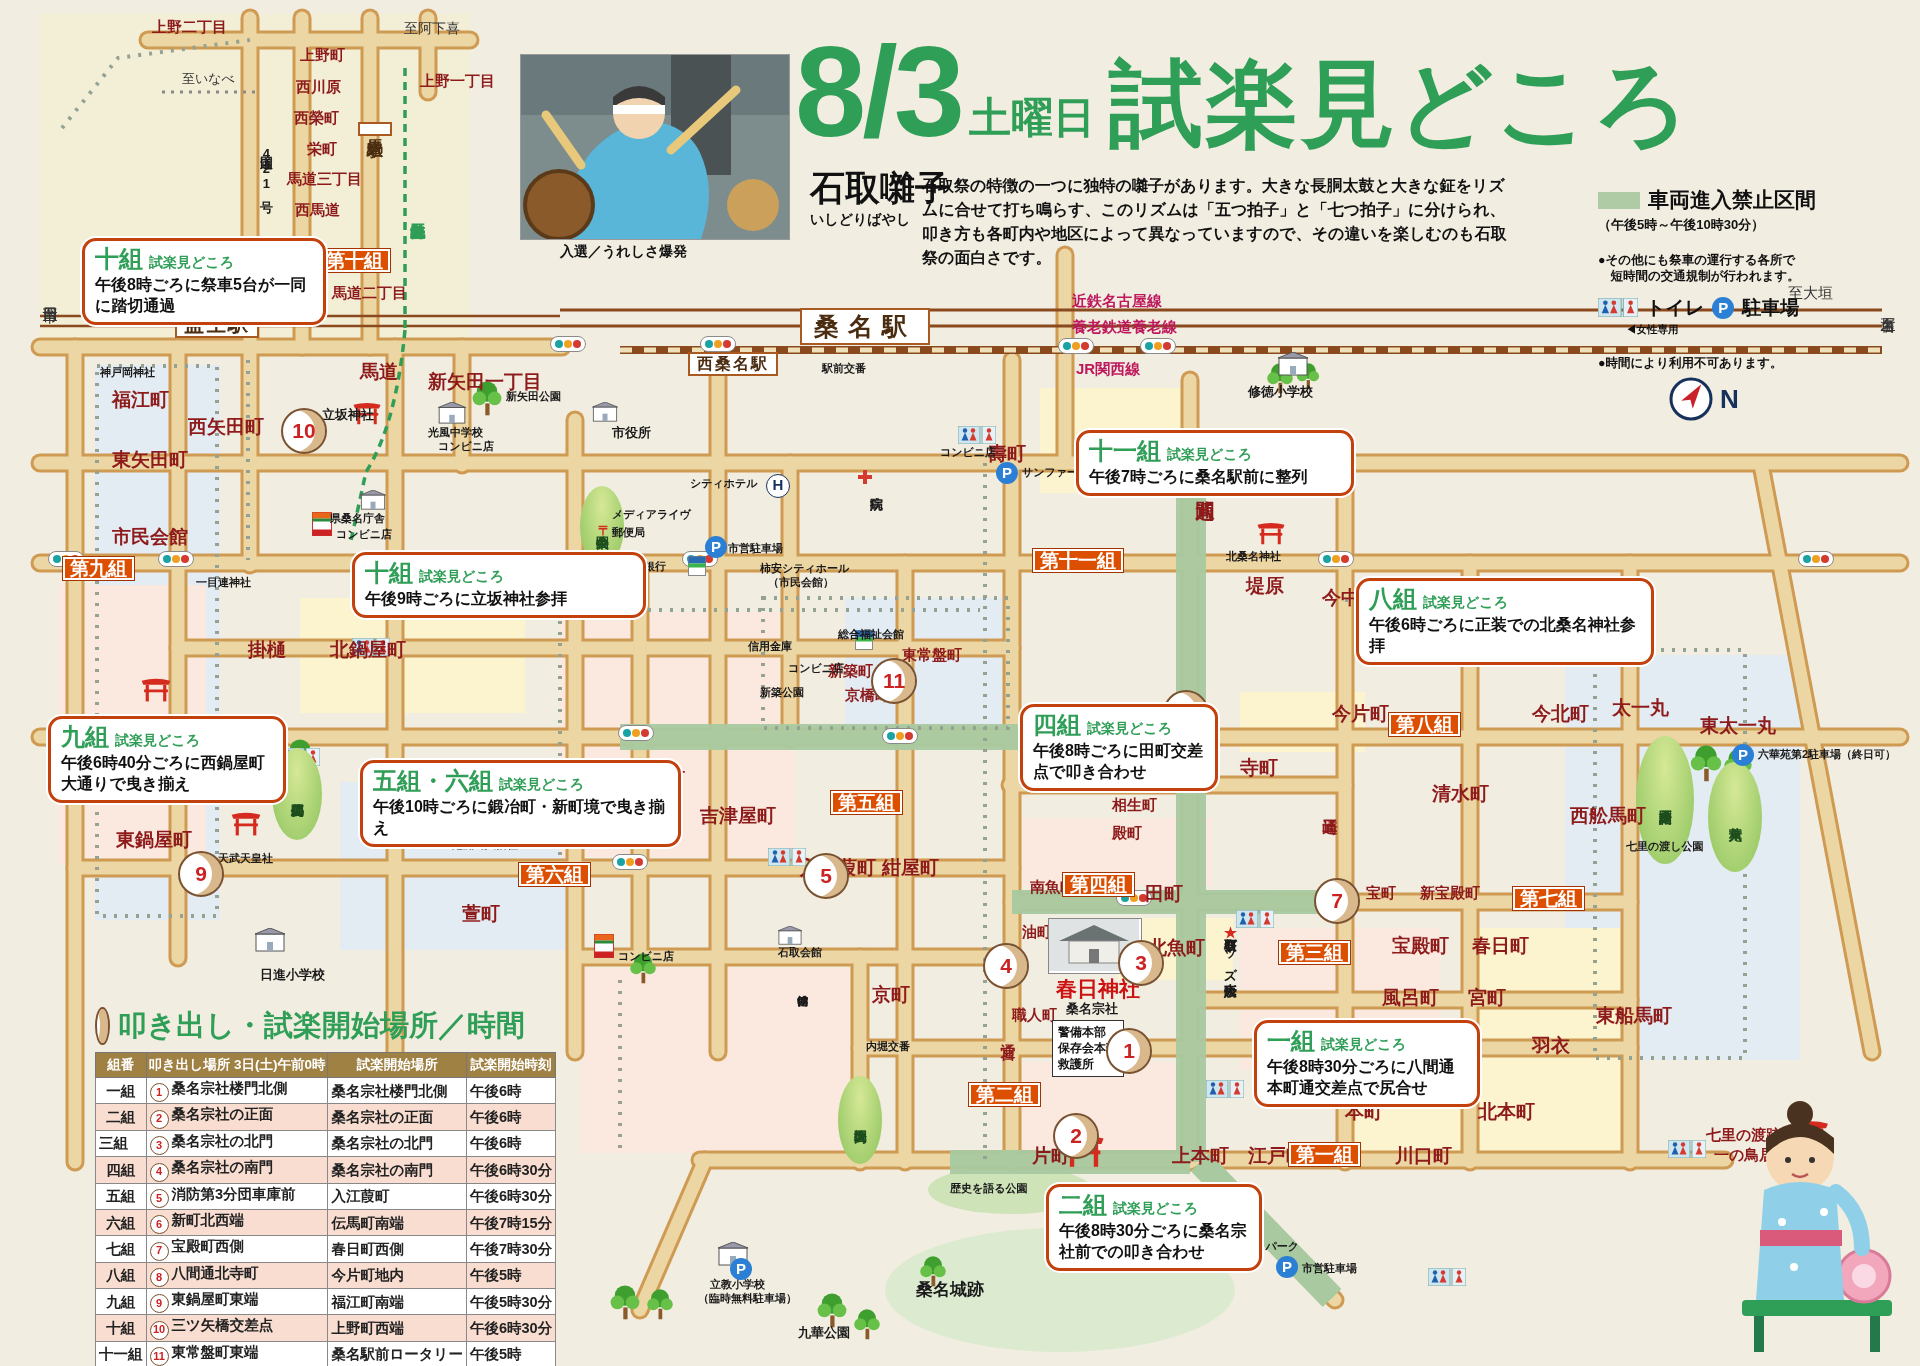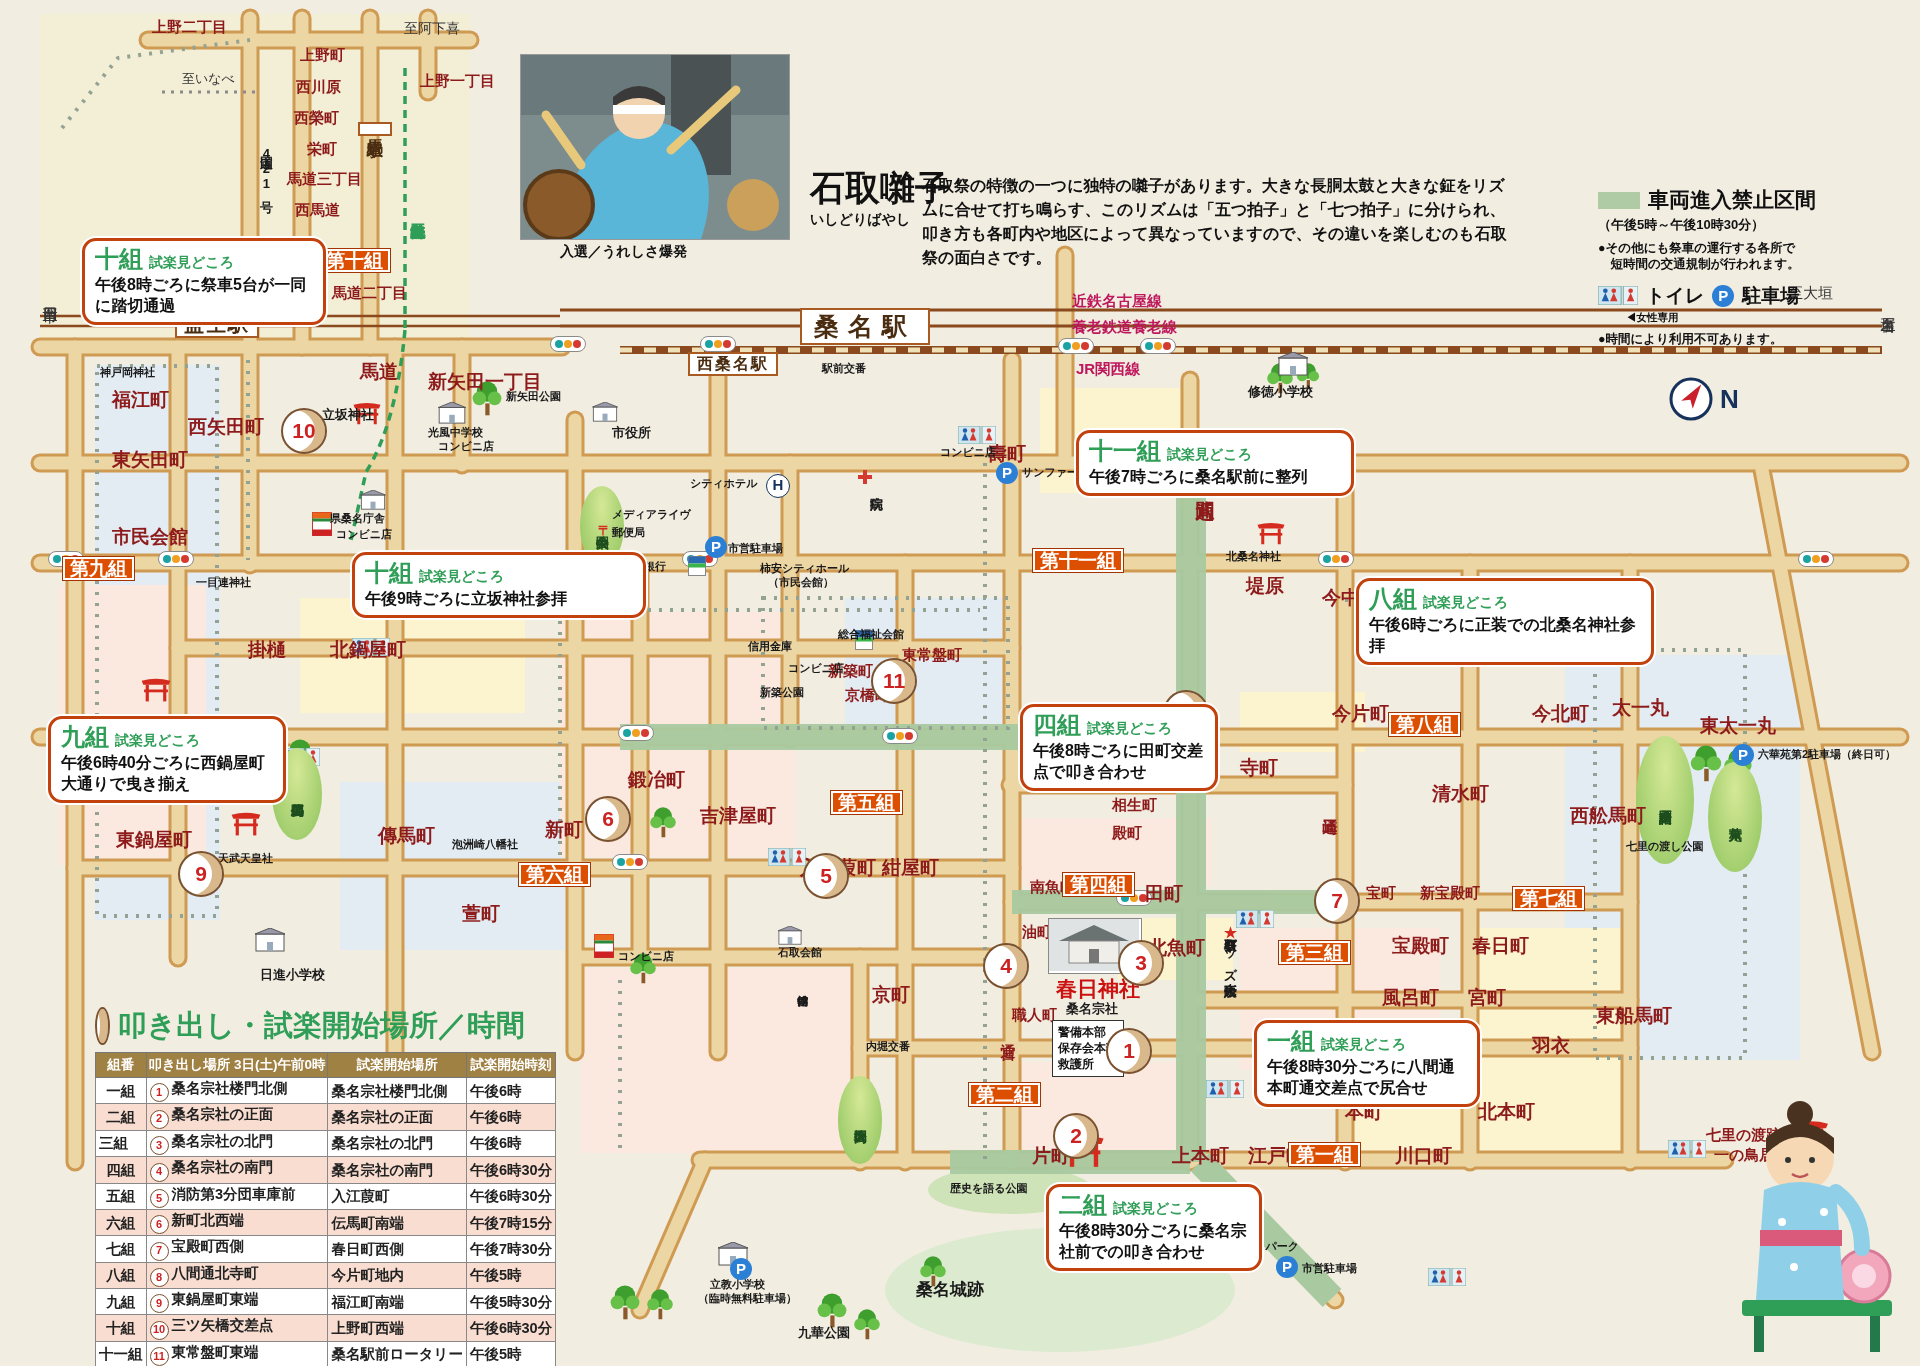--- a/index.html
+++ b/index.html
@@ -31,21 +31,21 @@
 #title .mt{font-size:94px;line-height:.9;letter-spacing:2px}
 #intro{position:absolute;left:810px;top:170px;z-index:40;width:700px}
 #intro .h{font-size:35px;font-weight:800;color:#111;line-height:1}
 #intro .r{font-size:14px;font-weight:bold;color:#111;margin-top:6px}
 #intro .b{position:absolute;left:112px;top:4px;width:588px;font-size:16px;font-weight:bold;color:#111;line-height:1.5}
 #legend{position:absolute;left:1598px;top:186px;z-index:40;width:300px}
 .lg-row{display:flex;align-items:center;gap:8px}
 .lg-swatch{width:42px;height:17px;background:#aecba6;display:inline-block}
 .lg-t1{font-size:21px;font-weight:800;color:#111}
 .lg-t2{font-size:13px;font-weight:bold;color:#111;margin-top:2px}
-.lg-note{font-size:12.5px;font-weight:bold;color:#111;line-height:1.3;margin-top:6px}
+.lg-note{font-size:12.5px;font-weight:bold;color:#111;line-height:1.3;margin-top:18px}
 #photo{position:absolute;left:520px;top:54px;z-index:40;border:1px solid #999}
 #photo-cap{position:absolute;left:560px;top:243px;z-index:40;font-size:14px;font-weight:bold;color:#111}
 #tablebox{position:absolute;left:95px;top:1006px;z-index:35;width:430px}
 #tbl-title{display:flex;align-items:center;gap:8px;color:#2f9e57;font-weight:800;font-size:29px;white-space:nowrap}
 table.tt{border-collapse:collapse;margin-top:6px;background:#fff}
 table.tt th{background:#a08144;color:#fff;font-size:13.5px;padding:3px 2px;border:1px solid #777;white-space:nowrap}
 table.tt td{font-size:14.5px;font-weight:bold;color:#222;border:1px solid #888;padding:1px 3px;white-space:nowrap;line-height:1.25}
 table.tt tr:nth-child(even) td{background:#f8ddd0}
 .mini{display:inline-flex;width:17px;height:17px;border-radius:50%;background:#fff;border:1.5px solid #7a5230;color:#cc2222;font-size:11px;font-weight:bold;align-items:center;justify-content:center;margin-right:3px;vertical-align:-3px}
 #compass{position:absolute;left:1668px;top:376px;z-index:20;display:flex;align-items:center;gap:6px}
@@ -486,20 +486,24 @@
 <div class="bd">午後8時ごろに祭車5台が一同に踏切通過</div>
     </div>
 <div class="callout" style="left:352px;top:552px;width:268px">
 <div class="hd"><span class="g">十組</span><span class="tg">試楽見どころ</span></div>
 <div class="bd">午後9時ごろに立坂神社参拝</div>
     </div>
 <div class="callout" style="left:48px;top:716px;width:212px">
 <div class="hd"><span class="g">九組</span><span class="tg">試楽見どころ</span></div>
 <div class="bd">午後6時40分ごろに西鍋屋町大通りで曳き揃え</div>
     </div>
+<div class="callout" style="left:360px;top:760px;width:295px">
+<div class="hd"><span class="g">五組・六組</span><span class="tg">試楽見どころ</span></div>
+<div class="bd">午後10時ごろに鍛冶町・新町境で曳き揃え</div>
+    </div>
 <div class="callout" style="left:1076px;top:430px;width:252px">
 <div class="hd"><span class="g">十一組</span><span class="tg">試楽見どころ</span></div>
 <div class="bd">午後7時ごろに桑名駅前に整列</div>
     </div>
 <div class="callout" style="left:1356px;top:578px;width:272px">
 <div class="hd"><span class="g">八組</span><span class="tg">試楽見どころ</span></div>
 <div class="bd">午後6時ごろに正装での北桑名神社参拝</div>
     </div>
 <div class="callout" style="left:1020px;top:704px;width:172px">
 <div class="hd"><span class="g">四組</span><span class="tg">試楽見どころ</span></div>
@@ -507,20 +511,25 @@
     </div>
 <div class="callout" style="left:1254px;top:1020px;width:200px">
 <div class="hd"><span class="g">一組</span><span class="tg">試楽見どころ</span></div>
 <div class="bd">午後8時30分ごろに八間通本町通交差点で尻合せ</div>
     </div>
 <div class="callout" style="left:1046px;top:1184px;width:190px">
 <div class="hd"><span class="g">二組</span><span class="tg">試楽見どころ</span></div>
 <div class="bd">午後8時30分ごろに桑名宗社前での叩き合わせ</div>
     </div>
 
+<div id="title">
+<span class="d8">8/3</span>
+<span class="dow">土曜日</span>
+<span class="mt">試楽見どころ</span>
+</div>
 <div id="intro">
 <div class="h">石取囃子</div>
 <div class="r">いしどりばやし</div>
 <div class="b">石取祭の特徴の一つに独特の囃子があります。大きな長胴太鼓と大きな鉦をリズムに合せて打ち鳴らす、このリズムは「五つ拍子」と「七つ拍子」に分けられ、叩き方も各町内や地区によって異なっていますので、その違いを楽しむのも石取祭の面白さです。</div>
 </div>
 
 <svg id="photo" width="268" height="184" viewBox="0 0 268 184">
 <rect width="268" height="184" fill="#7d8d8d"></rect>
 <rect x="0" y="0" width="268" height="60" fill="#6a7a7c"></rect>
 <rect x="150" y="0" width="60" height="120" fill="#4a5254"></rect>

